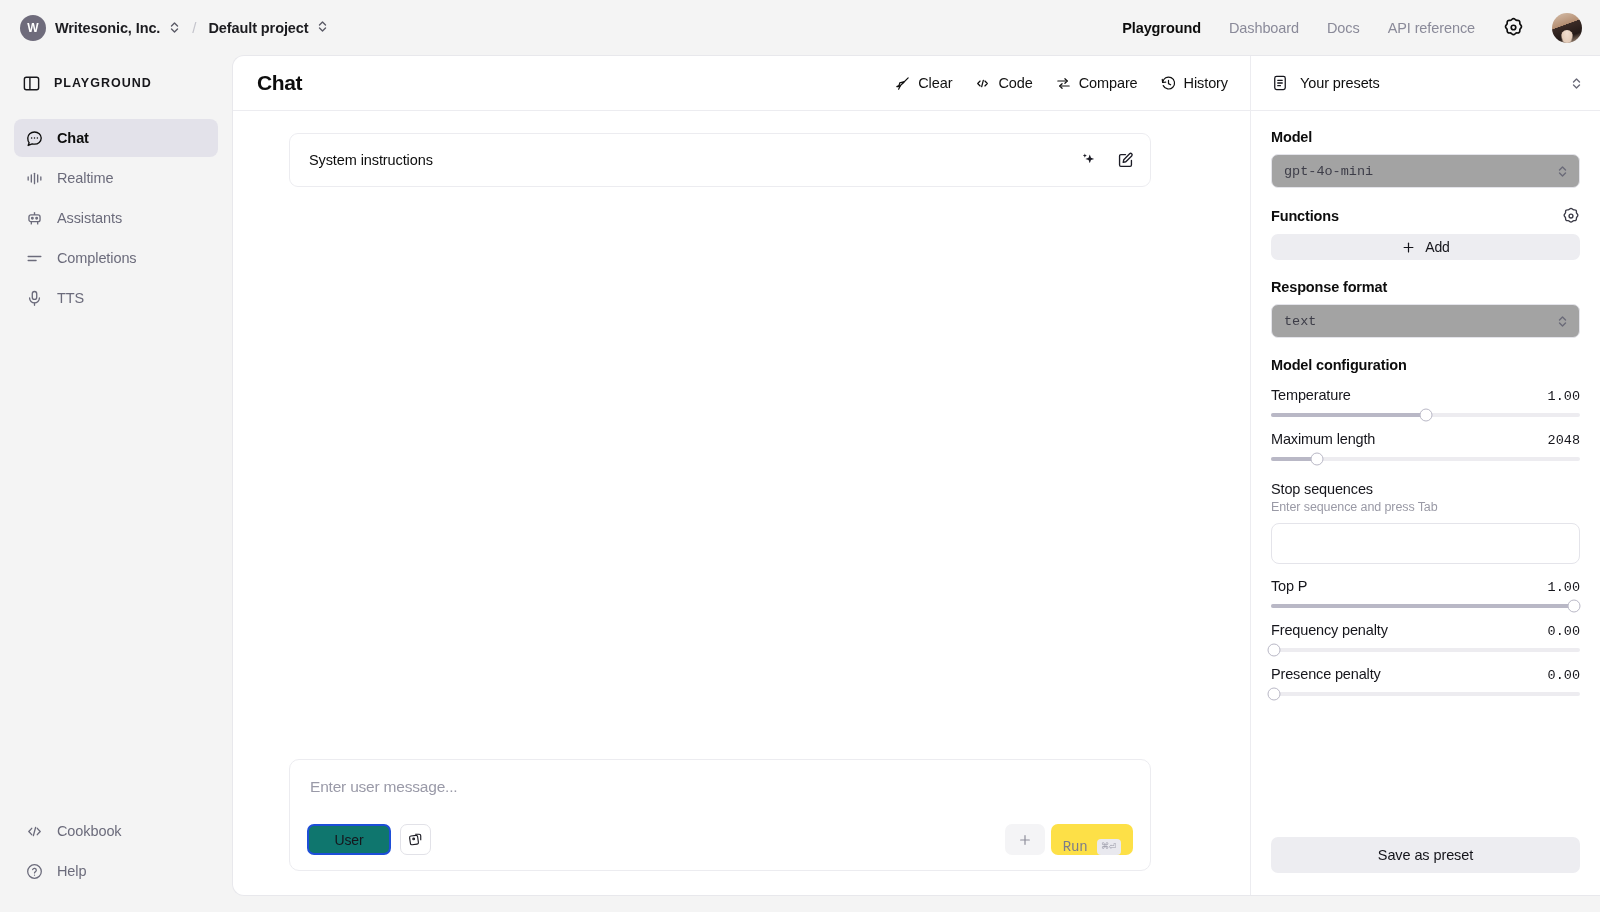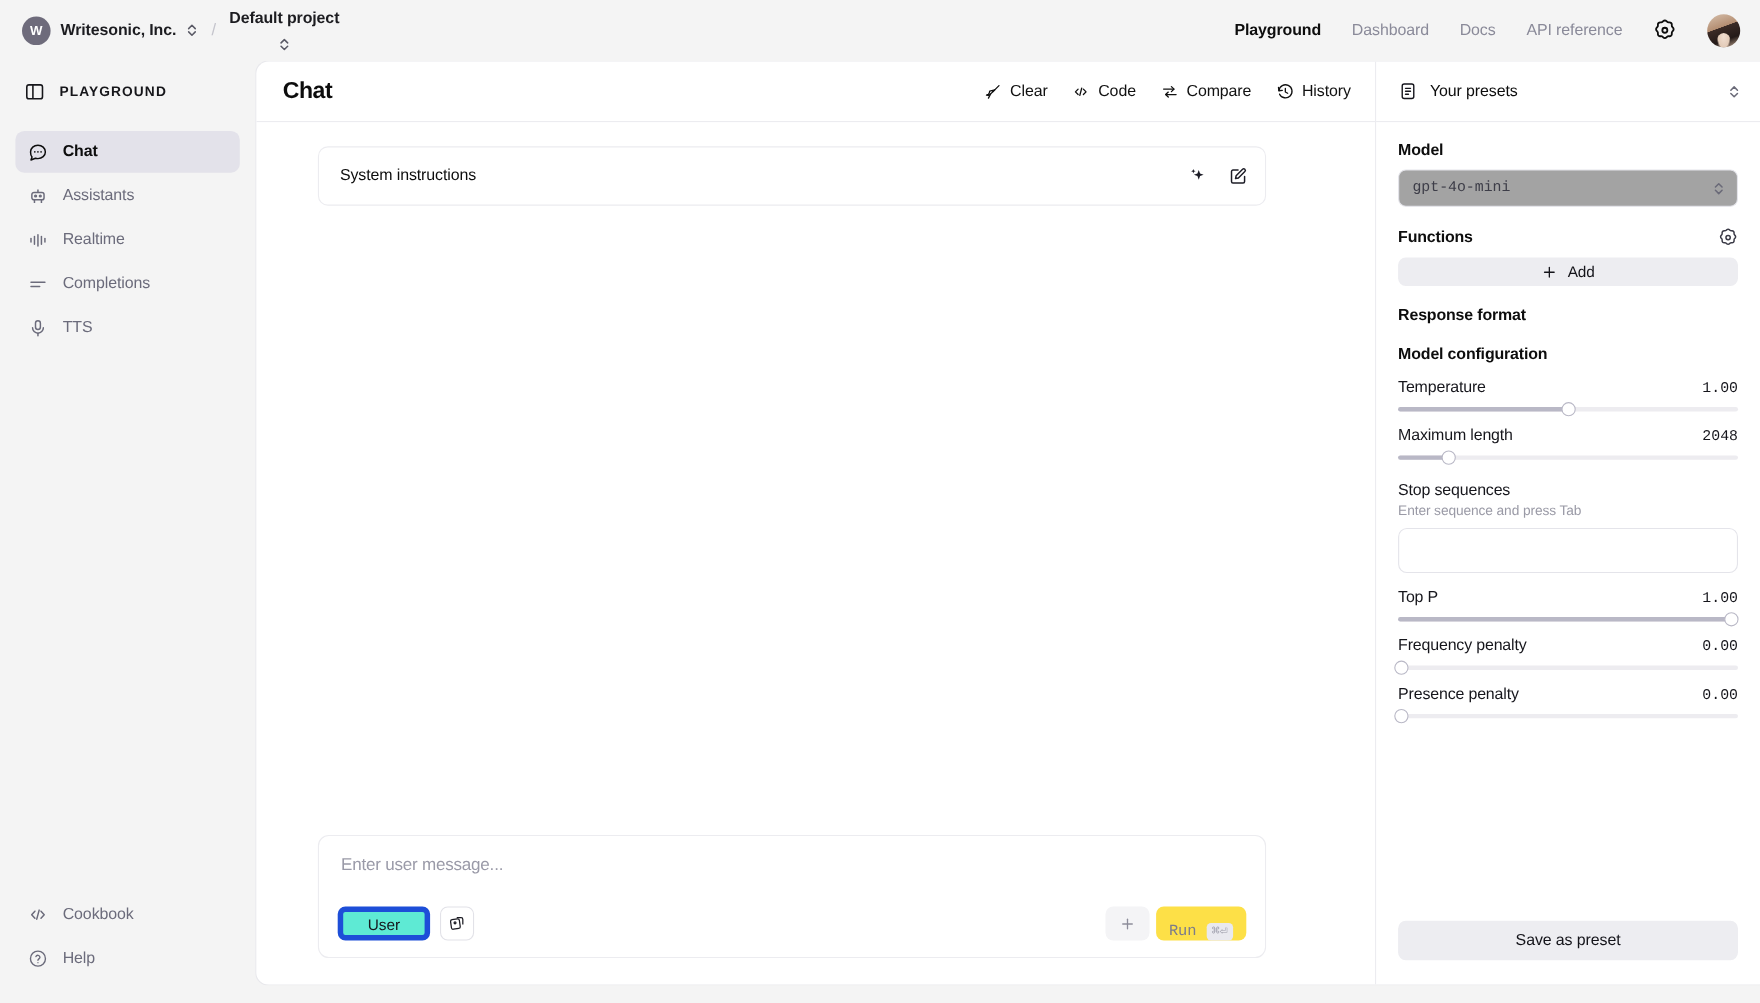--- a/index.html
+++ b/index.html
@@ -27,21 +27,21 @@
     width: 26px; height: 26px; border-radius: 50%;
     background: #6e6b7b; color: #fff;
     display: flex; align-items: center; justify-content: center;
     font-size: 12px; font-weight: 700; letter-spacing: .2px;
   }
   .org-name { font-size: 14.5px; font-weight: 700; color: #1c1c20; letter-spacing: -.1px; }
   .sel-chev { display: inline-flex; flex-direction: column; gap: 1px; color: #5a5a66; }
   .sel-chev svg { display: block; }
   .crumb-sep { color: #c4c4cc; font-size: 15px; margin: 0 12px; }
   .proj-name { font-size: 14.5px; font-weight: 700; color: #1c1c20; letter-spacing: -.1px; }
-  .proj { display: flex; align-items: center; gap: 9px; flex-direction: column; }
+  .proj { display: flex; gap: 9px; }
 
   .topbar-right { margin-left: auto; display: flex; align-items: center; gap: 28px; }
   .topnav { display: flex; align-items: center; gap: 28px; }
   .topnav a {
     font-size: 14.5px; color: #8a8a99; text-decoration: none; letter-spacing: -.1px;
   }
   .topnav a.active { color: #0d0d0d; font-weight: 700; }
   .gear-btn { color: #0d0d0d; display: flex; align-items: center; }
   .user-avatar {
     width: 30px; height: 30px; border-radius: 50%; overflow: hidden;
@@ -121,21 +121,21 @@
     background: #fff; max-width: 862px;
     padding: 18px 17px 15px 17px;
   }
   .composer-placeholder {
     font-size: 15.5px; color: #9a9aa8; letter-spacing: -.2px;
     padding: 0 3px 0 3px; min-height: 30px;
   }
   .composer-row { display: flex; align-items: center; margin-top: 16px; gap: 9px; }
   .role-btn {
     height: 31px; min-width: 84px; padding: 0 14px;
-    border: 5px solid #1d4ed8; border-radius: 7px; background: #5eead4;
+    border: 2px solid #1d4ed8; border-radius: 7px; background: #0f766e;
     font-size: 14px; color: #16161c; letter-spacing: -.1px;
     display: flex; align-items: center; justify-content: center; cursor: pointer;
   }
   .icon-sq {
     width: 31px; height: 31px; border: 1px solid #e2e2e8; border-radius: 7px;
     background: #fff; display: flex; align-items: center; justify-content: center; cursor: pointer;
   }
   .composer-right { margin-left: auto; display: flex; align-items: center; gap: 6px; }
   .plus-btn {
     width: 40px; height: 31px; border-radius: 7px; background: #f4f4f6;
@@ -277,43 +277,43 @@
                 <circle cx="8.4" cy="11.5" r=".95" fill="currentColor" stroke="none"></circle>
                 <circle cx="12" cy="11.5" r=".95" fill="currentColor" stroke="none"></circle>
                 <circle cx="15.6" cy="11.5" r=".95" fill="currentColor" stroke="none"></circle>
               </svg>
           </span>
           <span>Chat</span>
         </div>
 
         <div class="sb-item">
           <span class="ico">
+            <svg width="19" height="19" viewBox="0 0 24 24" fill="none" stroke="currentColor" stroke-width="1.7" stroke-linecap="round">
+                <line x1="4" y1="10" x2="4" y2="14"></line>
+                <line x1="8" y1="7.5" x2="8" y2="16.5"></line>
+                <line x1="12" y1="5.5" x2="12" y2="18.5"></line>
+                <line x1="16" y1="7.5" x2="16" y2="16.5"></line>
+                <line x1="20" y1="10" x2="20" y2="14"></line>
+              </svg>
+          </span>
+          <span>Realtime</span>
+        </div>
+
+        <div class="sb-item">
+          <span class="ico">
             <svg width="19" height="19" viewBox="0 0 24 24" fill="none" stroke="currentColor" stroke-width="1.7" stroke-linejoin="round">
                 <rect x="5" y="7.5" width="14" height="8.5" rx="2.5"></rect>
                 <circle cx="9.3" cy="11.6" r="1"></circle>
                 <circle cx="14.7" cy="11.6" r="1"></circle>
                 <line x1="12" y1="4" x2="12" y2="7.5"></line>
                 <line x1="8" y1="16" x2="8" y2="19.5"></line>
                 <line x1="16" y1="16" x2="16" y2="19.5"></line>
               </svg>
           </span>
           <span>Assistants</span>
-        </div>
-
-        <div class="sb-item">
-          <span class="ico">
-            <svg width="19" height="19" viewBox="0 0 24 24" fill="none" stroke="currentColor" stroke-width="1.7" stroke-linecap="round">
-                <line x1="4" y1="10" x2="4" y2="14"></line>
-                <line x1="8" y1="7.5" x2="8" y2="16.5"></line>
-                <line x1="12" y1="5.5" x2="12" y2="18.5"></line>
-                <line x1="16" y1="7.5" x2="16" y2="16.5"></line>
-                <line x1="20" y1="10" x2="20" y2="14"></line>
-              </svg>
-          </span>
-          <span>Realtime</span>
         </div>
 
         <div class="sb-item">
           <span class="ico">
             <svg width="19" height="19" viewBox="0 0 24 24" fill="none" stroke="currentColor" stroke-width="1.7" stroke-linecap="round">
                 <line x1="4" y1="9.5" x2="20" y2="9.5"></line>
                 <line x1="4" y1="14.5" x2="14" y2="14.5"></line>
               </svg>
           </span>
           <span>Completions</span>
@@ -502,20 +502,29 @@
           </div>
           <div class="gray-btn">
             <svg width="15" height="15" viewBox="0 0 24 24" fill="none" stroke="#14141a" stroke-width="1.9" stroke-linecap="round">
                 <line x1="12" y1="5" x2="12" y2="19"></line>
                 <line x1="5" y1="12" x2="19" y2="12"></line>
               </svg>
             <span>Add</span>
           </div>
 
           <div class="section-gap field-label">Response format</div>
+          <div class="select">
+            <span>text</span>
+            <span class="chev">
+              <svg width="11" height="13" viewBox="0 0 11 13" fill="none" stroke="currentColor" stroke-width="1.4" stroke-linecap="round" stroke-linejoin="round">
+                  <path d="M2.5 5L5.5 2L8.5 5"></path>
+                  <path d="M2.5 8L5.5 11L8.5 8"></path>
+                </svg>
+            </span>
+          </div>
 
           <div class="section-gap field-label">Model configuration</div>
 
           <div class="slider-block">
             <div class="slider-top">
               <span class="slider-name">Temperature</span>
               <span class="slider-val">1.00</span>
             </div>
             <div class="track">
               <div class="fill" style="width:50%"></div>

